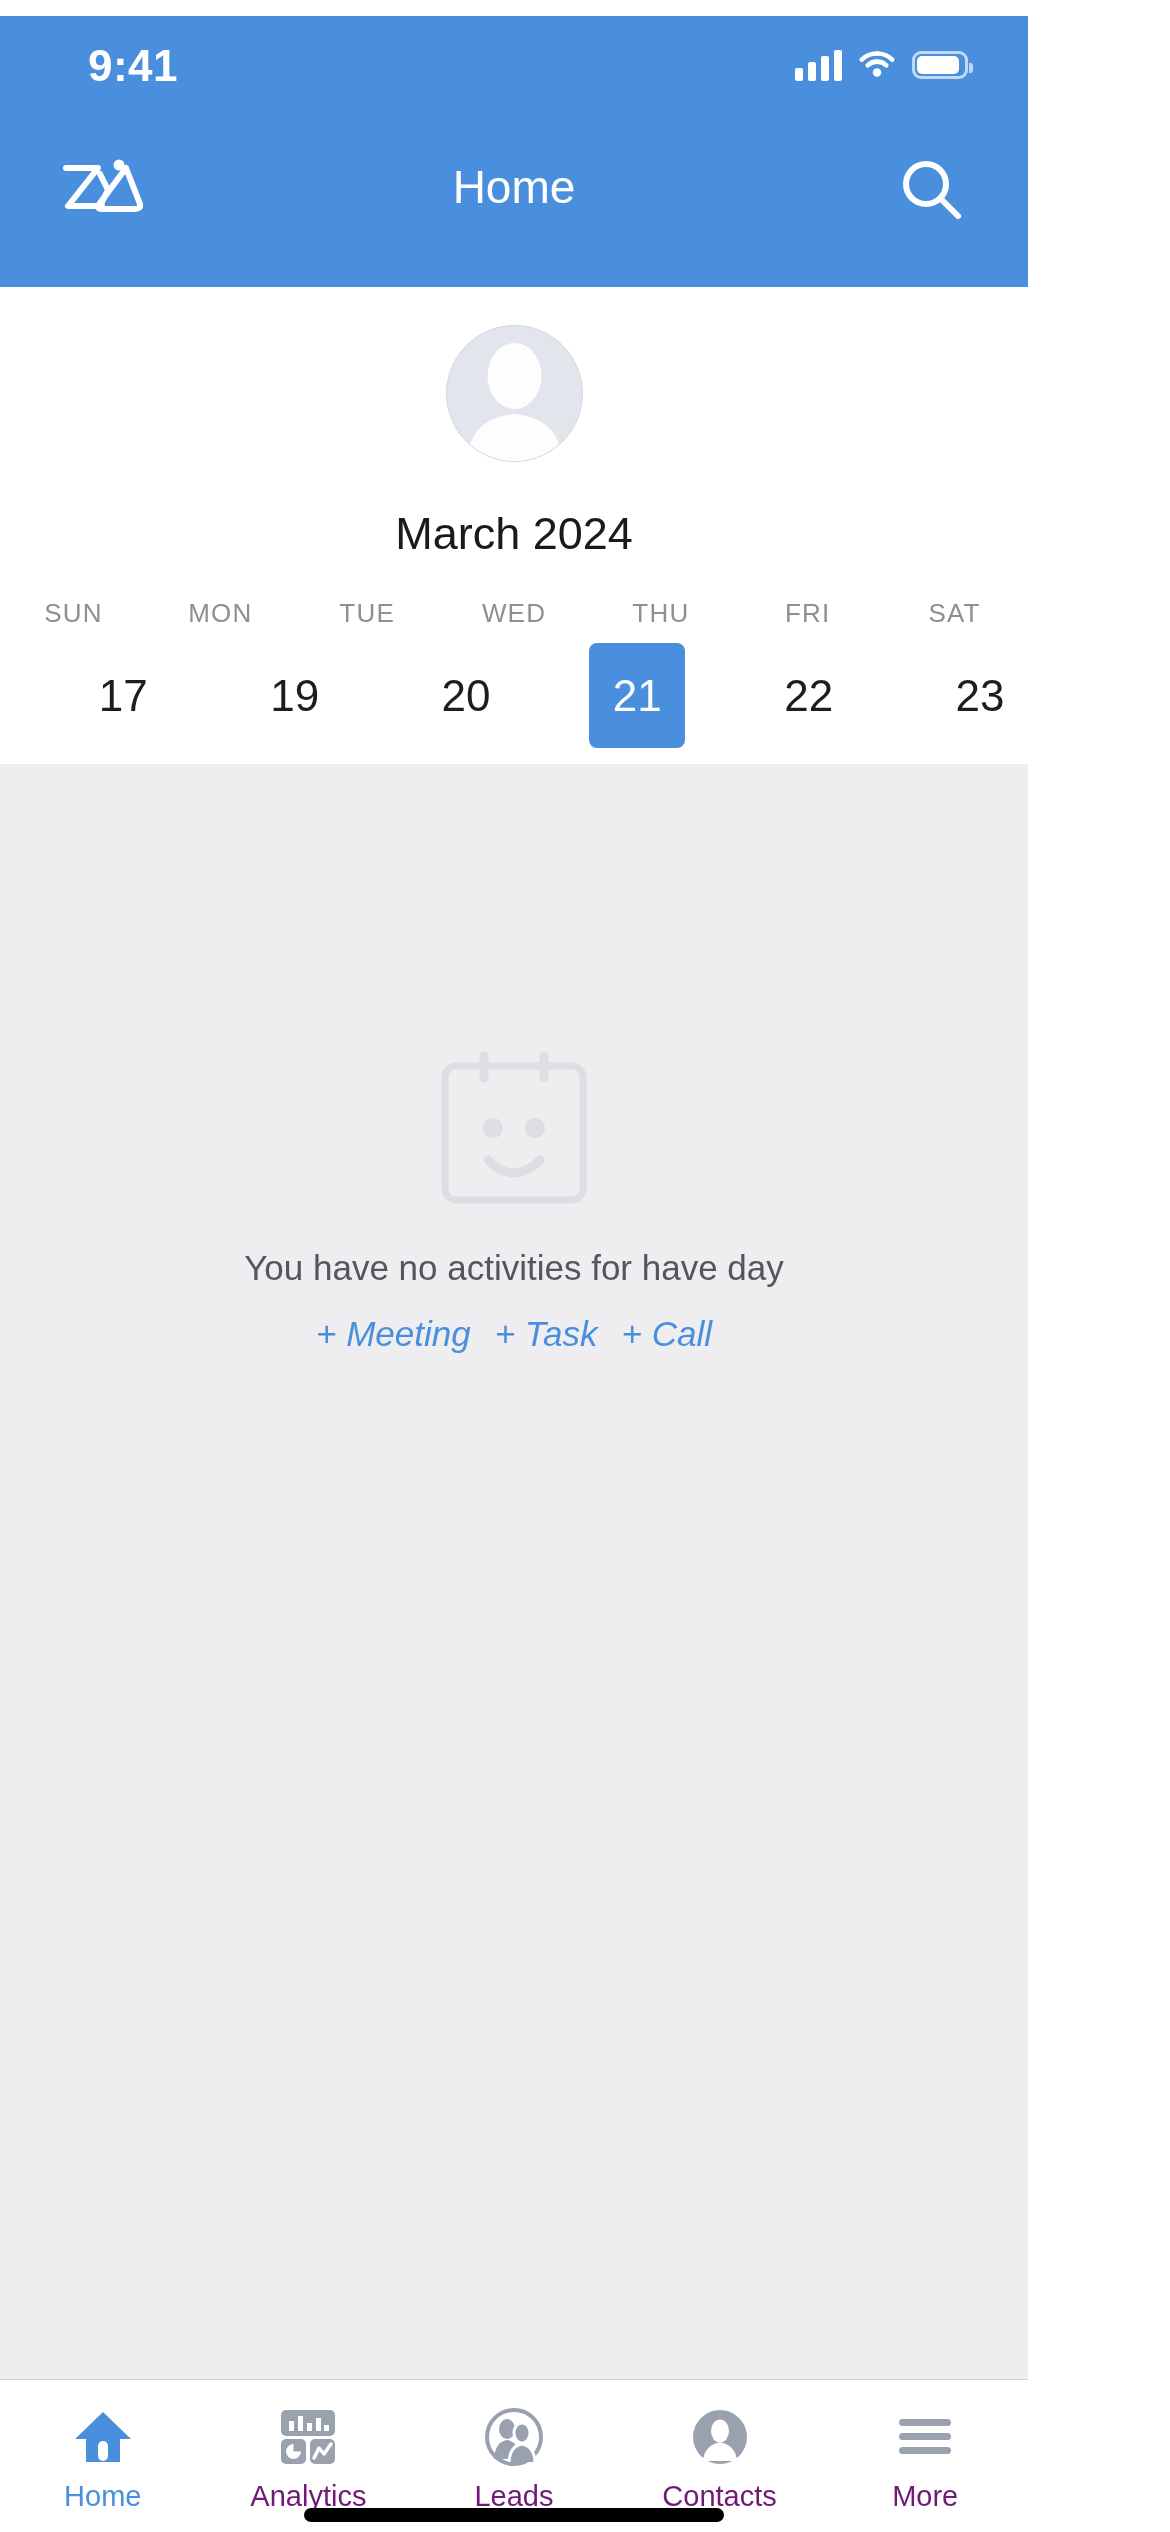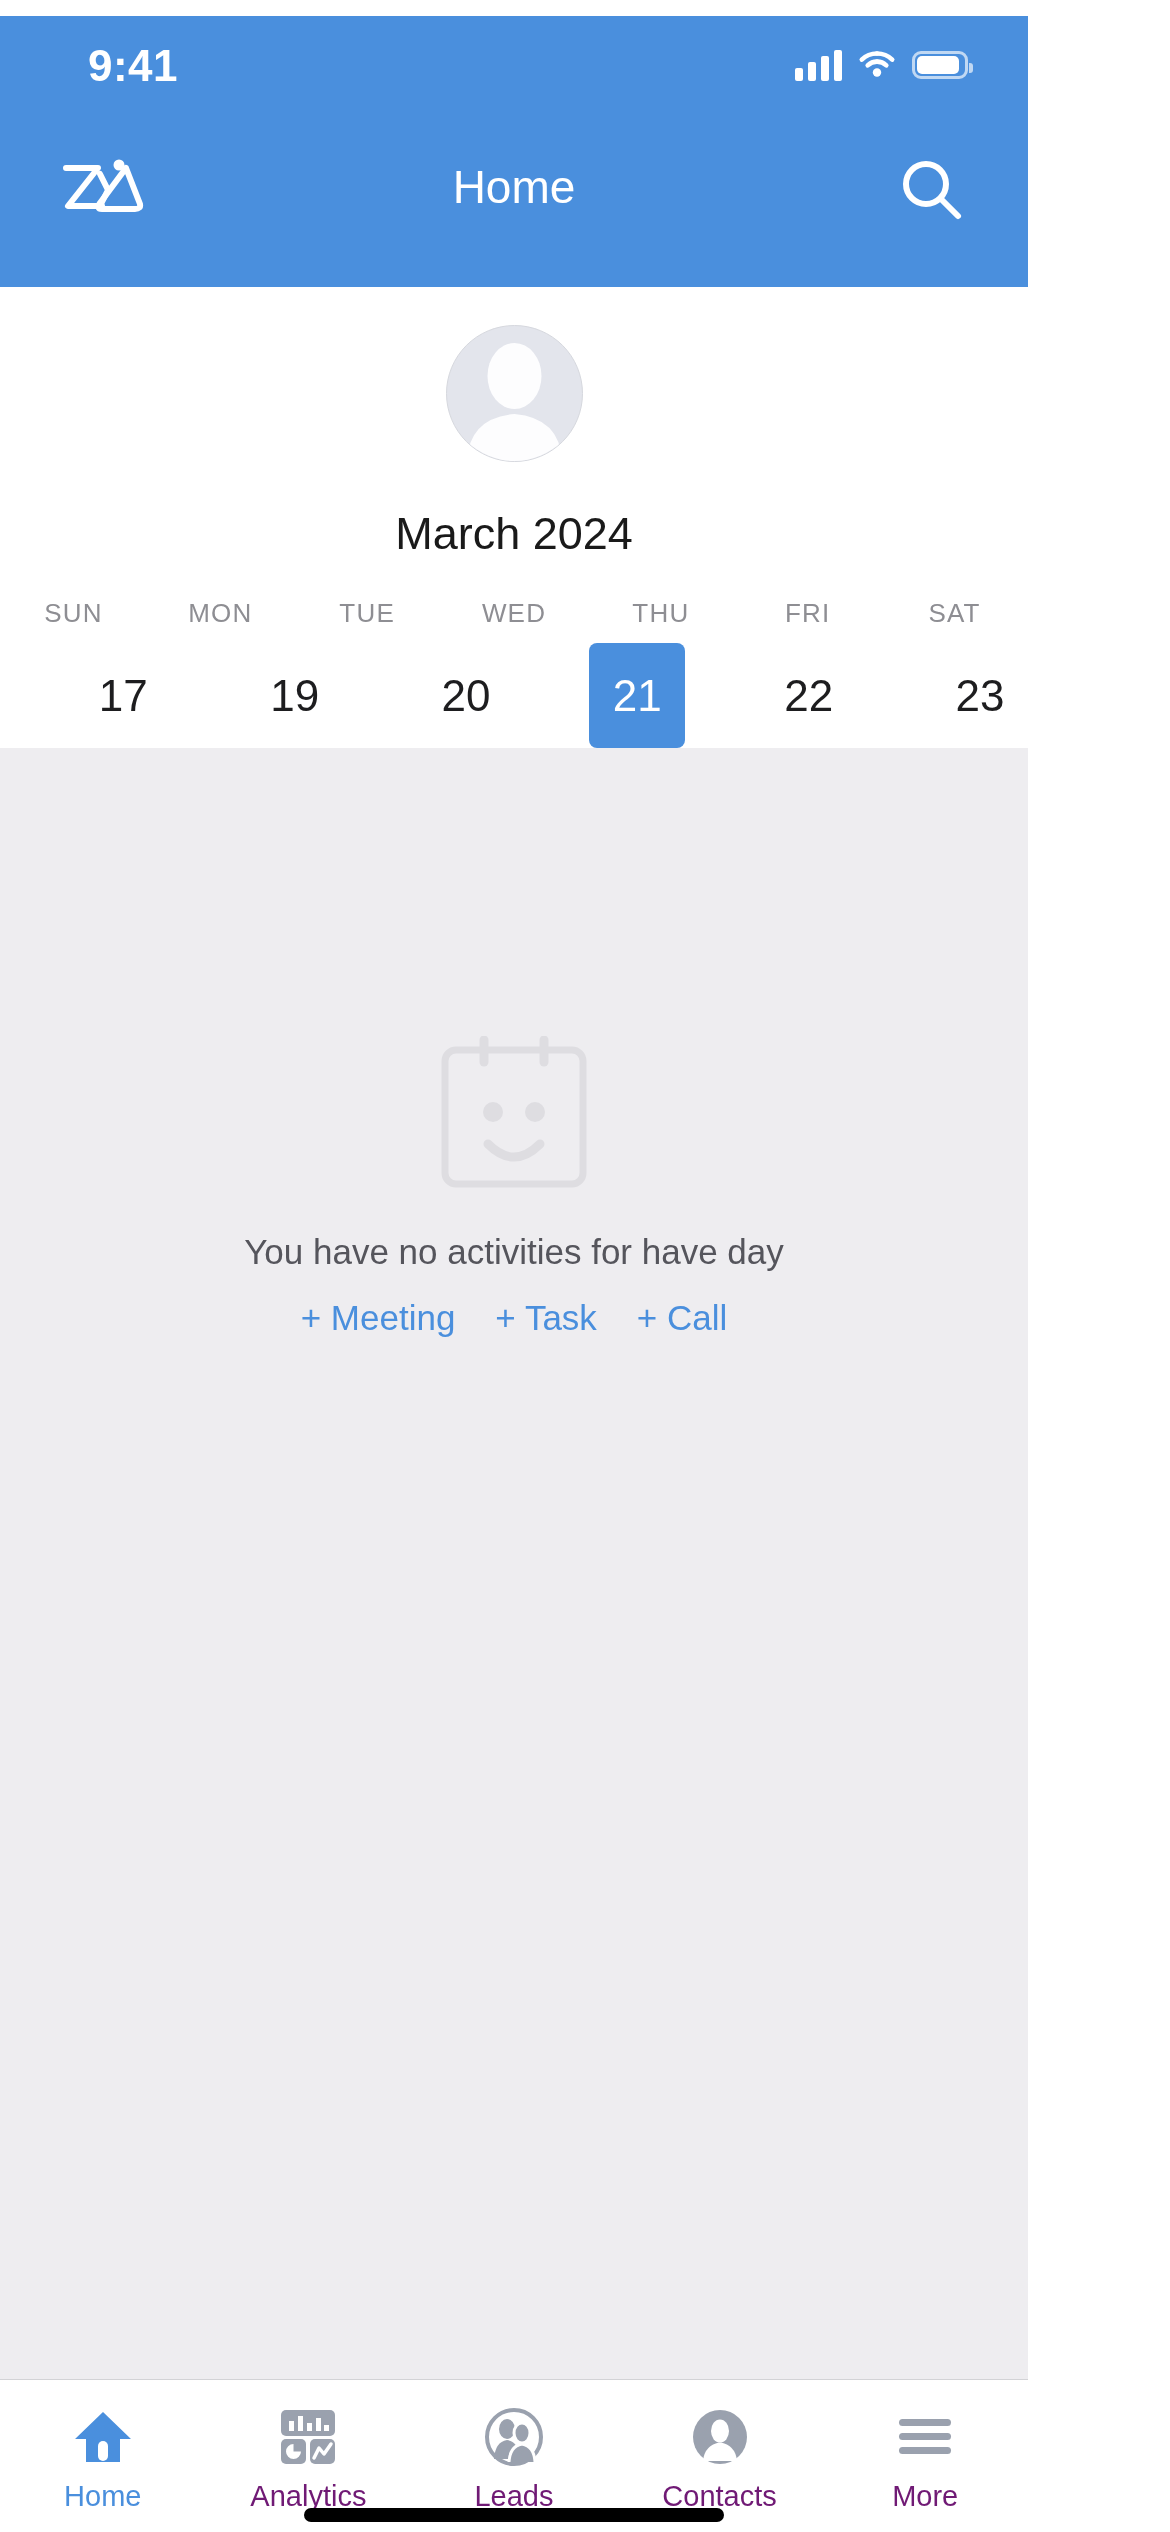--- a/index.html
+++ b/index.html
@@ -30,21 +30,21 @@
 
   .navbar { position:relative; height:171px; }
   .zia-logo { position:absolute; left:56px; top:40px; width:92px; height:66px; }
   .nav-title {
     position:absolute; left:0; right:0; top:44px; text-align:center;
     color:#ffffff; font-size:46px; font-weight:400;
   }
   .search-btn { position:absolute; right:60px; top:38px; width:72px; height:72px; }
 
   
-  .calendar { background:#ffffff; flex:0 0 auto; padding-bottom:0; }
+  .calendar { background:#ffffff; flex:0 0 auto; padding-bottom:16px; }
   .avatar-wrap { display:flex; justify-content:center; padding-top:38px; }
   .avatar {
     width:137px; height:137px; border-radius:50%;
     background:#e3e5ec; border:1px solid #d6d8de;
     overflow:hidden; position:relative;
   }
   .month { text-align:center; font-size:45px; color:#1a1a1a; margin-top:46px; }
   .dow-row, .date-row { display:flex; width:100%; }
   .dow-row { margin-top:38px; }
   .dow { flex:1; text-align:center; font-size:26px; color:#8e8e93; letter-spacing:1.2px; }
@@ -59,21 +59,21 @@
   }
   .date-cell.selected .pill { background:#4a8fdd; color:#ffffff; }
 
   
   .body-area {
     flex:1 1 auto; background:#eeedf0; position:relative;
     display:flex; flex-direction:column; align-items:center;
   }
   .empty-ill { margin-top:288px; width:148px; height:152px; }
   .empty-text { margin-top:44px; font-size:35px; color:#55555c; }
-  .quick-links { margin-top:26px; display:flex; gap:40px; }
+  .quick-links { margin-top:26px; display:flex; gap:24px;font-style:italic; }
   .qlink { font-size:35px; color:#4a8fdd; }
 
   
   .tabbar {
     flex:0 0 auto; height:169px; background:#ffffff;
     border-top:1px solid #d3d3d6;
     display:flex; align-items:flex-start; padding-top:26px;
   }
   .tab { flex:1; display:flex; flex-direction:column; align-items:center; gap:12px; }
   .tab-icon { height:62px; display:flex; align-items:center; justify-content:center; }

